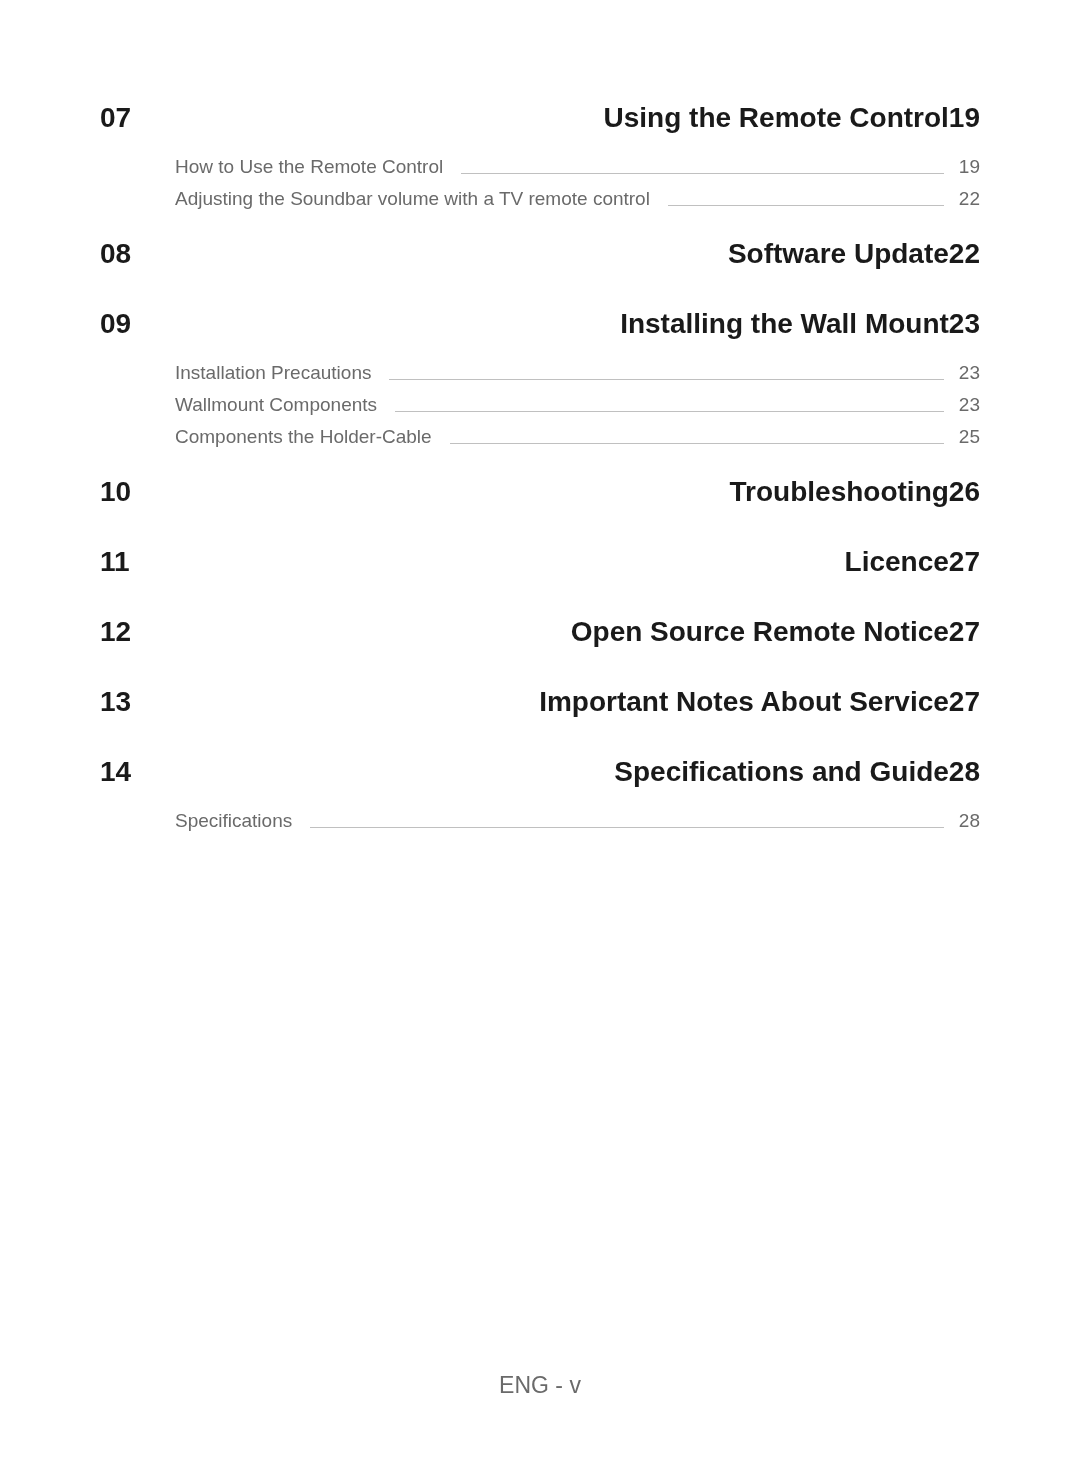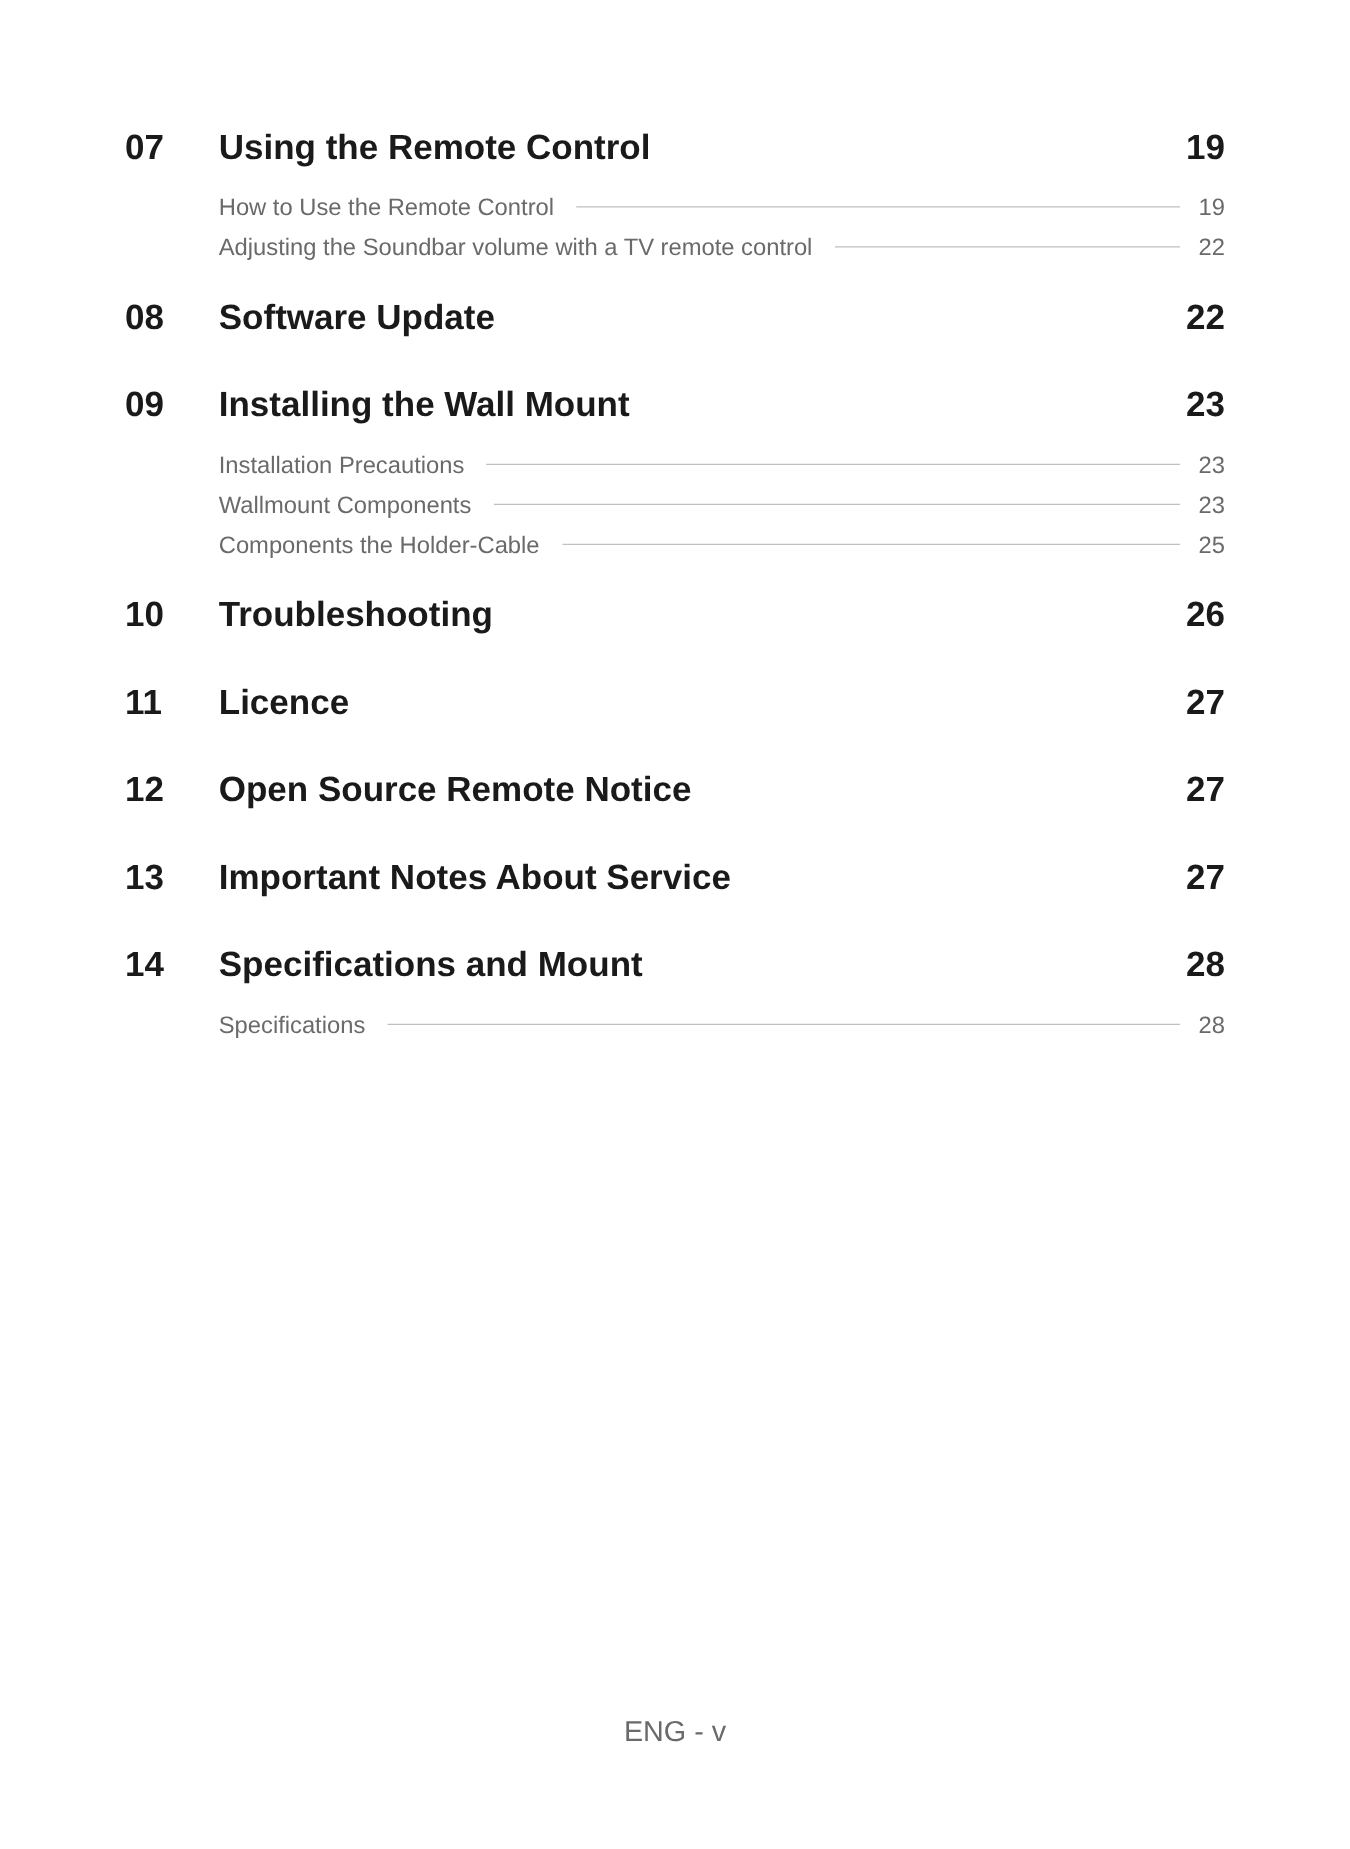--- a/index.html
+++ b/index.html
@@ -28,39 +28,38 @@
       font-weight: 700;
       color: #1a1a1a;
       flex-shrink: 0;
     }
     .section-body {
       flex: 1;
     }
     .section-header {
       display: flex;
       align-items: baseline;
-      justify-content: space-between;
-      gap: 37px;
+      justify-content: flex-end;
     }
     .section-title {
       font-size: 28px;
       font-weight: 700;
       color: #1a1a1a;
     }
     .section-page {
       font-size: 28px;
       font-weight: 700;
       color: #1a1a1a;
     }
     .sub-items {
       margin-top: 22px;
     }
     .sub-item {
       display: flex;
-      align-items: center;
+      align-items: flex-end;
       margin-bottom: 10px;
     }
     .sub-title {
       font-size: 19px;
       font-weight: 400;
       color: #6a6a6a;
       white-space: nowrap;
     }
     .leader {
       flex: 1;
@@ -188,21 +187,21 @@
         <div class="section-title">Important Notes About Service</div>
         <div class="section-page">27</div>
       </div>
     </div>
   </div>
 
   <div class="section section-gap">
     <div class="section-number">14</div>
     <div class="section-body">
       <div class="section-header">
-        <div class="section-title">Specifications and Mount</div>
+        <div class="section-title">Specifications and Guide</div>
         <div class="section-page">28</div>
       </div>
       <div class="sub-items">
         <div class="sub-item">
           <div class="sub-title">Specifications</div>
           <div class="leader"></div>
           <div class="sub-page">28</div>
         </div>
       </div>
     </div>

